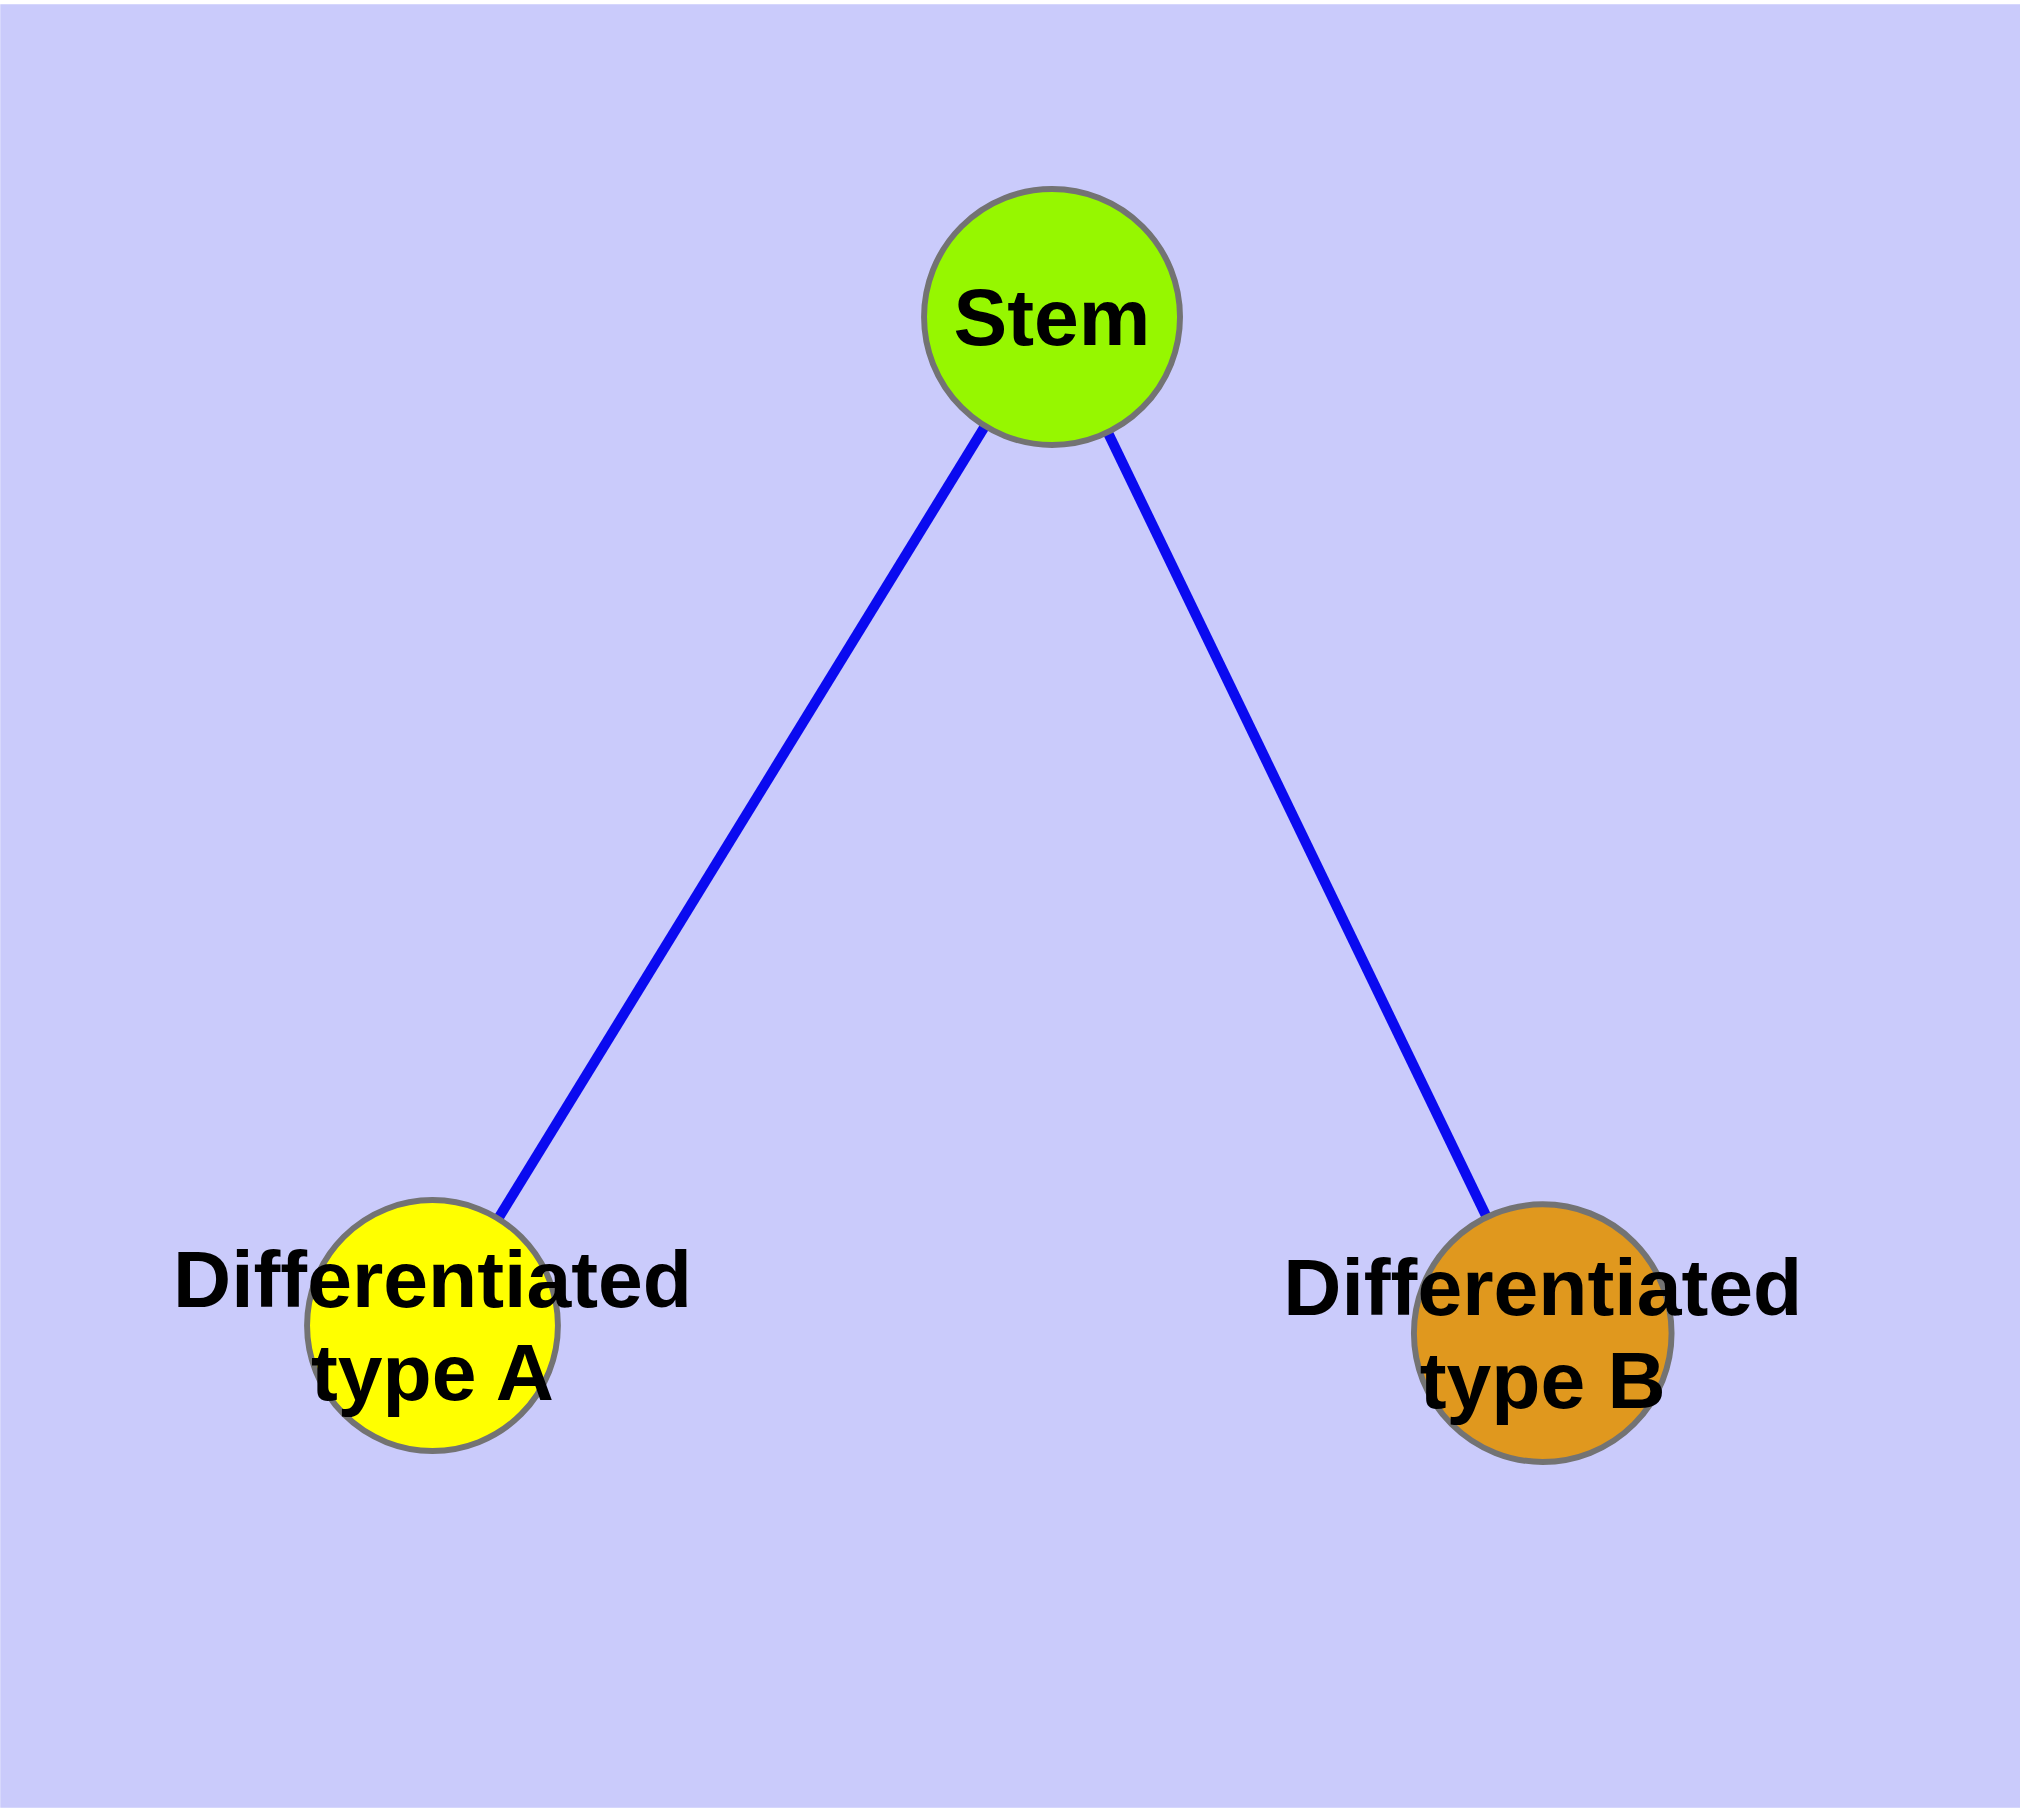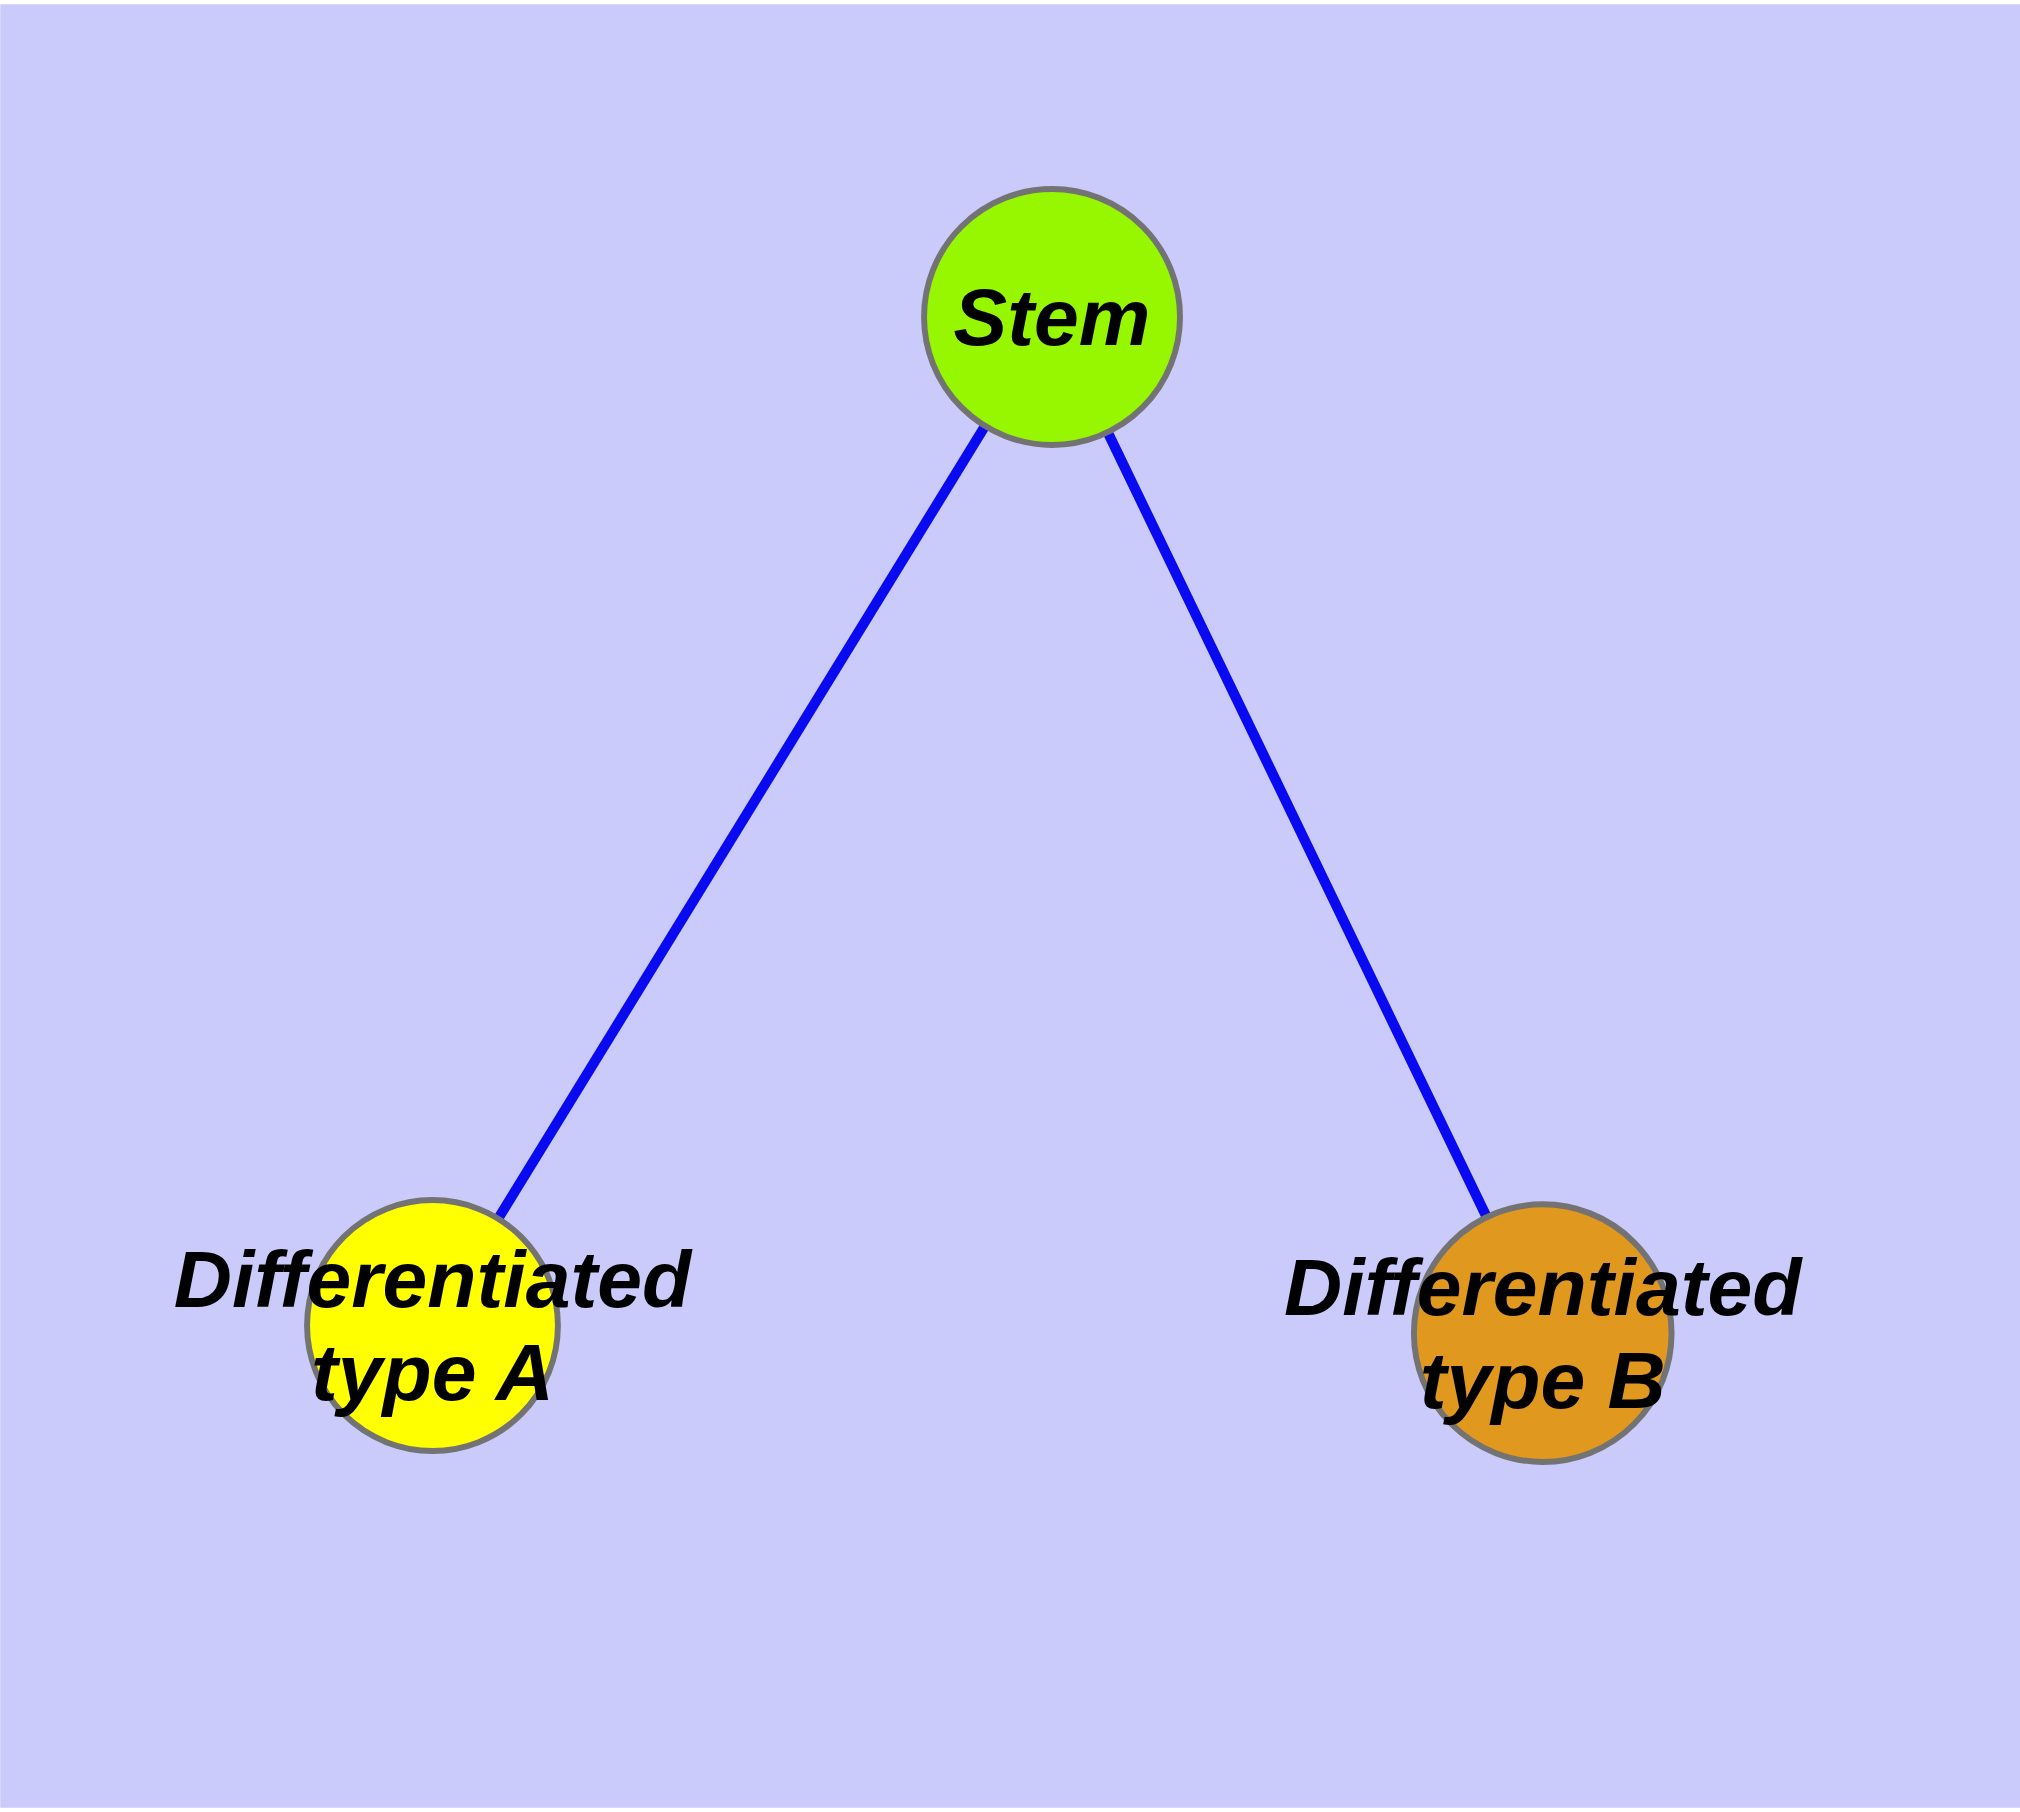--- a/index.html
+++ b/index.html
@@ -8,21 +8,20 @@
     width: 2021px;
     height: 1812px;
     background: #ffffff;
     overflow: hidden;
     font-family: "Liberation Sans", sans-serif;
   }
   .figure-wrap {
     position: relative;
     width: 2021px;
     height: 1812px;
-    font-style: italic;
   }
   svg.graph-canvas {
     display: block;
     width: 2021px;
     height: 1812px;
   }
   .node-label {
     font-family: "Liberation Sans", sans-serif;
     font-weight: bold;
     font-size: 95px;

